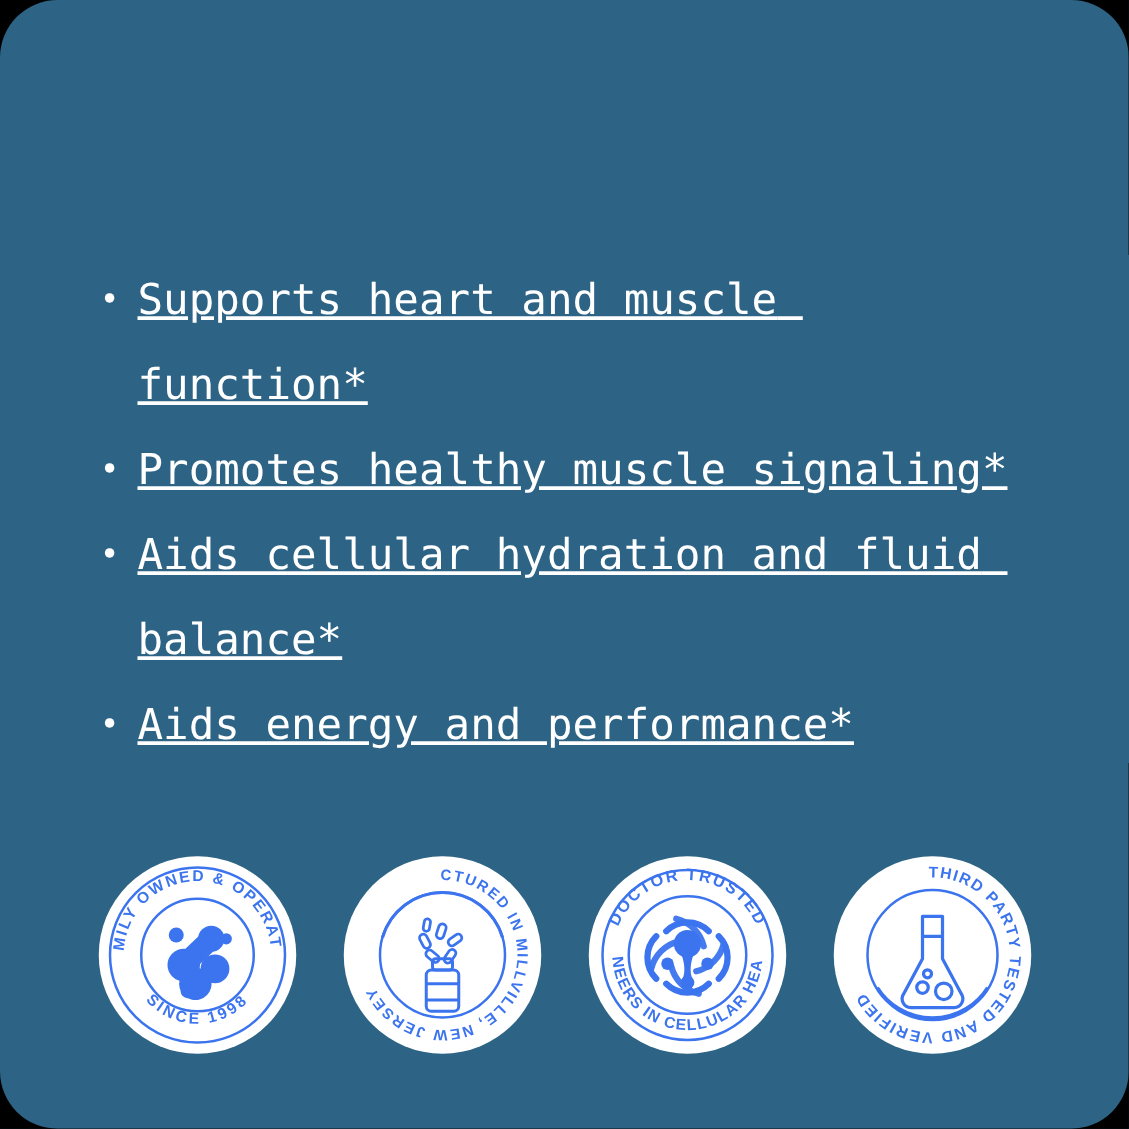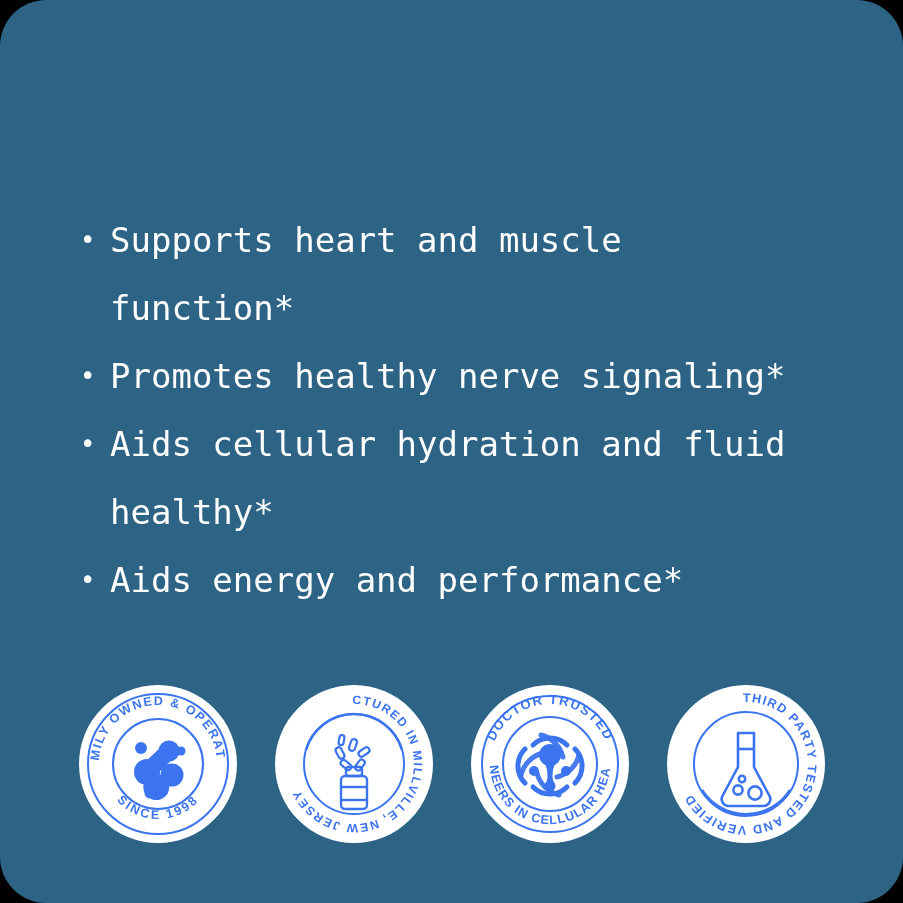--- a/index.html
+++ b/index.html
@@ -47,20 +47,21 @@
     color: #ffffff;
     font-family: "DejaVu Sans", sans-serif;
     font-size: 26px;
     line-height: 68px;
     text-align: left;
   }
 
   .benefit-text {
     flex: 1 1 auto;
     max-width: 700px;
+    text-decoration: underline;
   }
 
   
   #badges {
     position: absolute;
     left: 0;
     top: 683px;
     width: 903px;
     display: flex;
     justify-content: center;
@@ -84,26 +85,26 @@
 
   <div id="benefits">
 
     <div class="benefit-row">
       <span class="bullet">•</span>
       <span class="benefit-text">Supports heart and muscle function*</span>
     </div>
 
     <div class="benefit-row">
       <span class="bullet">•</span>
-      <span class="benefit-text">Promotes healthy nerve signaling*</span>
-    </div>
-
-    <div class="benefit-row">
-      <span class="bullet">•</span>
-      <span class="benefit-text">Aids cellular hydration and fluid healthy*</span>
+      <span class="benefit-text">Promotes healthy muscle signaling*</span>
+    </div>
+
+    <div class="benefit-row">
+      <span class="bullet">•</span>
+      <span class="benefit-text">Aids cellular hydration and fluid balance*</span>
     </div>
 
     <div class="benefit-row">
       <span class="bullet">•</span>
       <span class="benefit-text">Aids energy and performance*</span>
     </div>
 
   </div>
 
   <div id="badges">

